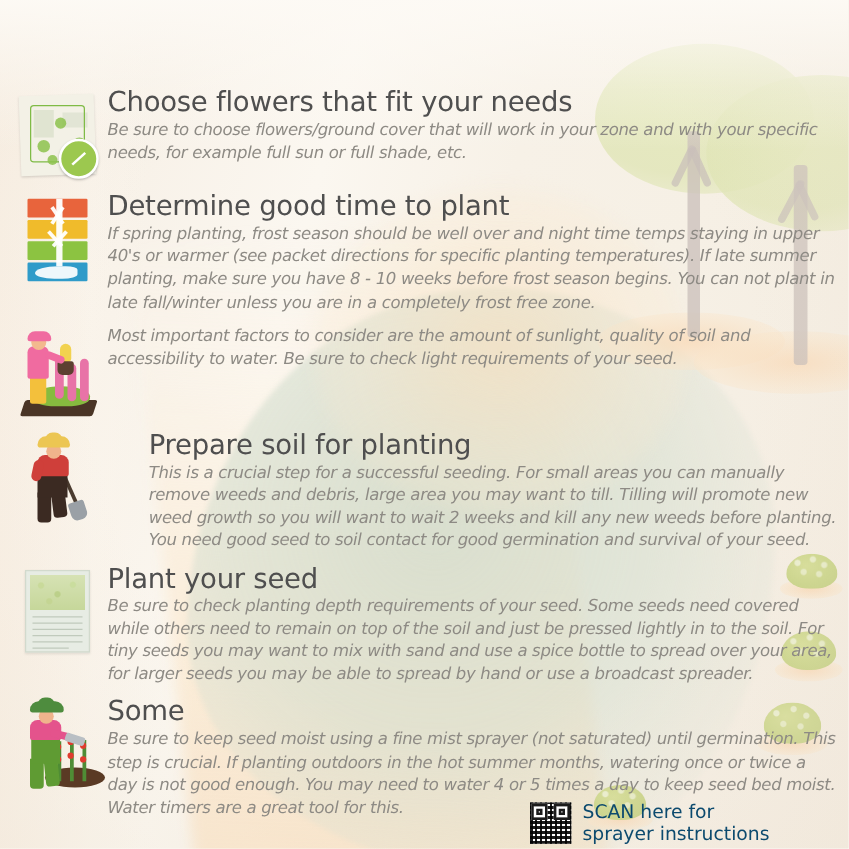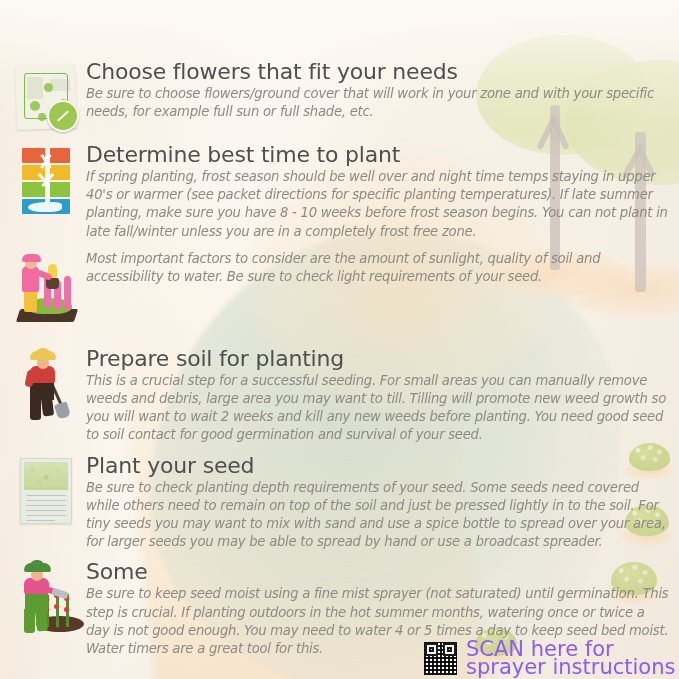--- a/index.html
+++ b/index.html
@@ -183,21 +183,21 @@
     text-shadow: 2px 3px 2px rgba(255,255,255,0.95),
                  3px 4px 5px rgba(180,165,140,0.55);
     z-index: 5;
     white-space: nowrap;
   }
 
   
   .sections {
     position: absolute;
     left: 0;
-    top: 59px;
+    top: 70px;
     width: 679px;
     z-index: 6;
   }
   .section {
     position: relative;
     display: flex;
     align-items: flex-start;
     padding: 0 10px 0 10px;
   }
   .sec-icon {
@@ -227,21 +227,21 @@
     color: #8d8a84;
     margin: 0;
     letter-spacing: -0.25px;
     max-width: 585px;
   }
 
   
   .sec-1 { margin-top: 0px; }
   .sec-2 { margin-top: 9px; }
   .sec-3 { margin-top: 9px; }
-  .sec-4 { margin-top: 22px; }
+  .sec-4 { margin-top: 9px; gap: 33px; }
   .sec-5 { margin-top: 8px; }
   .sec-6 { margin-top: 8px; }
 
   
   .ico-plan { position: absolute; inset: 4px 6px 4px 6px; }
   .ico-plan .paper {
     position: absolute; inset: 0;
     background: #f3f1e6;
     box-shadow: 0 1px 2px rgba(0,0,0,0.14);
     transform: rotate(-2deg);
@@ -512,23 +512,23 @@
     width: 9px; height: 9px;
     border: 2px solid #1b1b1b;
     background: #fff;
     box-shadow: inset 0 0 0 2px #fff, inset 0 0 0 4px #1b1b1b;
   }
   .qr-code::before { left: 1px; top: 1px; }
   .qr-code::after  { right: 1px; top: 1px; }
   .qr-caption {
     margin-left: 9px;
     font-family: "DejaVu Sans", sans-serif;
-    font-size: 21px;
+    font-size: 15px;
     line-height: 17.5px;
-    color: #8b5cf6;
+    color: #0c4a6e;
     white-space: nowrap;
   }
 </style>
 </head>
 <body>
 
 <div id="poster">
 
   <div class="bg-layer bg-base"></div>
   <div class="bg-layer">
@@ -606,21 +606,21 @@
           <div class="band b4"></div>
           <div class="trunkw"></div>
           <div class="limb" style="left:38%; top:6px; transform:rotate(34deg);"></div>
           <div class="limb" style="left:56%; top:6px; transform:rotate(-34deg);"></div>
           <div class="limb" style="left:40%; top:24px; transform:rotate(42deg);"></div>
           <div class="limb" style="left:55%; top:24px; transform:rotate(-42deg);"></div>
           <div class="snow"></div>
         </div>
       </div>
       <div class="sec-text">
-        <h2 class="sec-heading">Determine best time to plant</h2>
+        <h2 class="sec-heading">Determine good time to plant</h2>
         <p class="sec-body">If spring planting, frost season should be well over and  night time temps staying in upper 40's or warmer (see packet directions for specific planting temperatures). If late summer planting, make sure you have 8 - 10 weeks before frost season begins. You can not plant in late fall/winter unless you are in a completely frost free zone.</p>
       </div>
     </div>
 
     <div class="section sec-3">
       <div class="sec-icon">
         <div class="ico-plantperson">
           <div class="shape bed"></div>
           <div class="shape leafclump"></div>
           <div class="shape spike" style="left:34px; top:22px; height:34px;"></div>

